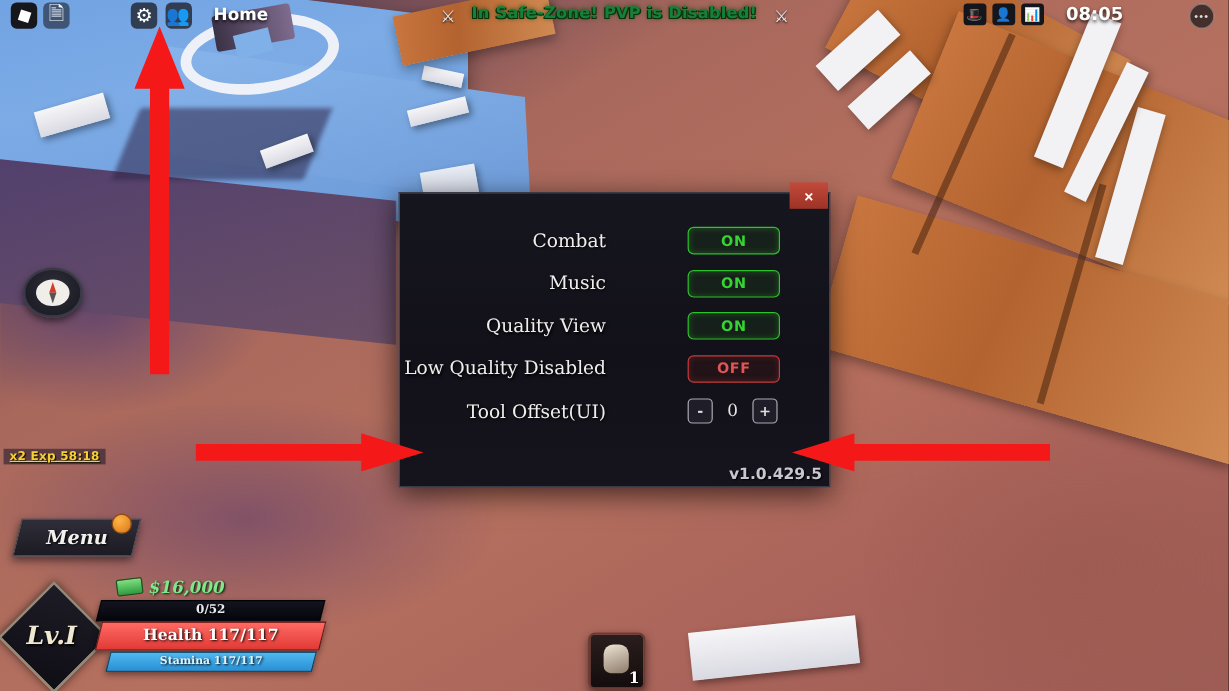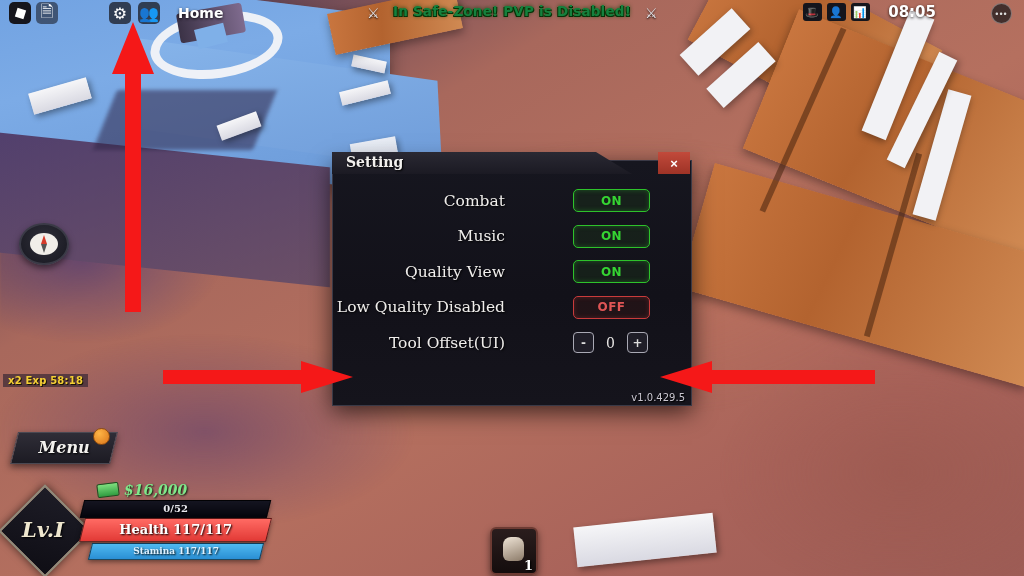--- a/index.html
+++ b/index.html
@@ -68,39 +68,39 @@
     border:2px solid #3a3a46;box-shadow:0 3px 6px rgba(0,0,0,.5);z-index:12;
     display:flex;align-items:center;justify-content:center;}
   .compass-face{width:28px;height:22px;border-radius:50%;background:#f1eee9;position:relative;}
   .needle{position:absolute;left:11px;top:2px;width:0;height:0;border-left:3px solid transparent;
     border-right:3px solid transparent;border-bottom:9px solid #d63b2a;}
   .needle2{position:absolute;left:11px;top:11px;width:0;height:0;border-left:3px solid transparent;
     border-right:3px solid transparent;border-top:9px solid #555;}
 
   .exp-chip{position:absolute;left:3px;top:374px;padding:1px 5px;background:rgba(25,22,40,.55);
     color:#f5cf34;font-size:10px;font-weight:bold;font-family:"DejaVu Sans",sans-serif;
-    text-shadow:1px 1px 0 #1a1405;z-index:12;letter-spacing:.2px;}
+    text-shadow:1px 1px 0 #1a1405;z-index:12;letter-spacing:.2px;text-decoration:underline;}
 
   .menu-btn{position:absolute;left:14px;top:432px;width:98px;height:30px;z-index:12;
     background:linear-gradient(180deg,#2f2d37,#1c1b23);
     transform:skewX(-14deg);border:1px solid #4a4852;box-shadow:0 3px 7px rgba(0,0,0,.5);}
   .menu-btn span{display:block;transform:skewX(14deg);text-align:center;line-height:29px;
     color:#f3f1ee;font-style:italic;font-weight:bold;font-size:16px;
     font-family:"DejaVu Serif",serif;text-shadow:1px 1px 2px #000;}
   .menu-badge{position:absolute;left:93px;top:428px;width:15px;height:15px;border-radius:50%;
     background:radial-gradient(circle at 35% 30%,#ffb545,#d9741a);border:1px solid #8e4c10;z-index:13;}
 
   .lvl-badge{position:absolute;left:12px;top:498px;width:62px;height:62px;z-index:12;
     background:linear-gradient(150deg,#1d1c26,#0f0e15);transform:rotate(45deg);
     border:2px solid #8f8a7a;box-shadow:0 0 8px rgba(0,0,0,.6);}
   .lvl-text{position:absolute;left:12px;top:498px;width:62px;height:62px;z-index:13;
     display:flex;align-items:center;justify-content:center;color:#efe7cf;font-weight:bold;
     font-style:italic;font-size:21px;font-family:"DejaVu Serif",serif;text-shadow:1px 1px 2px #000;}
 
-  .cash{position:absolute;left:97px;top:482px;z-index:12;display:flex;align-items:center;gap:5px;}
+  .cash{position:absolute;left:97px;top:482px;z-index:12;display:flex;gap:5px;}
   .cash-icon{width:20px;height:12px;background:linear-gradient(180deg,#7fe07f,#2f9b3f);
     border:1px solid #18521f;border-radius:2px;transform:rotate(-7deg);}
   .cash-text{color:#7fe88a;font-style:italic;font-weight:bold;font-size:14px;
     font-family:"DejaVu Serif",serif;text-shadow:1px 1px 2px #05200a;}
 
   .bar{position:absolute;z-index:12;transform:skewX(-14deg);border:1px solid rgba(0,0,0,.6);
     box-shadow:0 2px 5px rgba(0,0,0,.45);}
   .bar span{display:block;transform:skewX(14deg);text-align:center;font-weight:bold;
     font-family:"DejaVu Serif",serif;text-shadow:1px 1px 2px #000;}
   .xp-bar{left:82px;top:500px;width:185px;height:16px;background:linear-gradient(180deg,#141420,#05050c);}
@@ -154,21 +154,21 @@
   .code-row{position:absolute;left:0;top:200px;width:358px;height:34px;}
   .code-input{position:absolute;left:24px;top:0;width:190px;height:28px;border-radius:6px;
     background:linear-gradient(180deg,#34333c,#222129);border:2px solid #b9b8c1;
     color:#f4f2f0;font-size:17px;font-family:"DejaVu Serif",serif;text-align:center;
     line-height:26px;text-shadow:1px 1px 2px #000;overflow:hidden;white-space:nowrap;}
   .caret{position:absolute;right:5px;top:3px;width:1.5px;height:21px;background:#e8e6e4;}
   .get-btn{position:absolute;left:240px;top:1px;width:75px;height:24px;border-radius:5px;
     border:1.5px solid #3b6fd4;background:linear-gradient(180deg,#2b3a4f,#1d2736);
     color:#6f9fe0;font-size:13px;font-weight:bold;font-family:"DejaVu Sans",sans-serif;
     display:flex;align-items:center;justify-content:center;letter-spacing:.5px;}
-  .version{position:absolute;right:6px;bottom:2px;color:#c9c6d0;font-size:10px;font-weight:normal;
+  .version{position:absolute;right:6px;bottom:2px;color:#c9c6d0;font-size:13px;font-weight:bold;
     font-family:"DejaVu Sans",sans-serif;text-shadow:1px 1px 1px #000;}
 
   
   .ann{position:absolute;z-index:40;}
   .arrow-up{left:112px;top:22px;width:42px;height:290px;}
   .arrow-left{left:163px;top:361px;width:190px;height:32px;}
   .arrow-right{left:660px;top:361px;width:215px;height:32px;}
 </style>
 </head>
 <body>
@@ -260,23 +260,20 @@
   </div>
   <div class="bar st-bar">
     <span>Stamina 117/117</span>
   </div>
 
   <div class="hotbar">
     <div class="fist"></div>
     <div class="slot-num">1</div>
   </div>
 
-  <div class="title-bar">
-    <span>Setting</span>
-  </div>
   <div class="close-btn">×</div>
 
   <div class="dialog">
     <div class="rows">
 
       <div class="row">
         <div class="row-label">Combat</div>
         <div class="toggle on">ON</div>
       </div>
 

